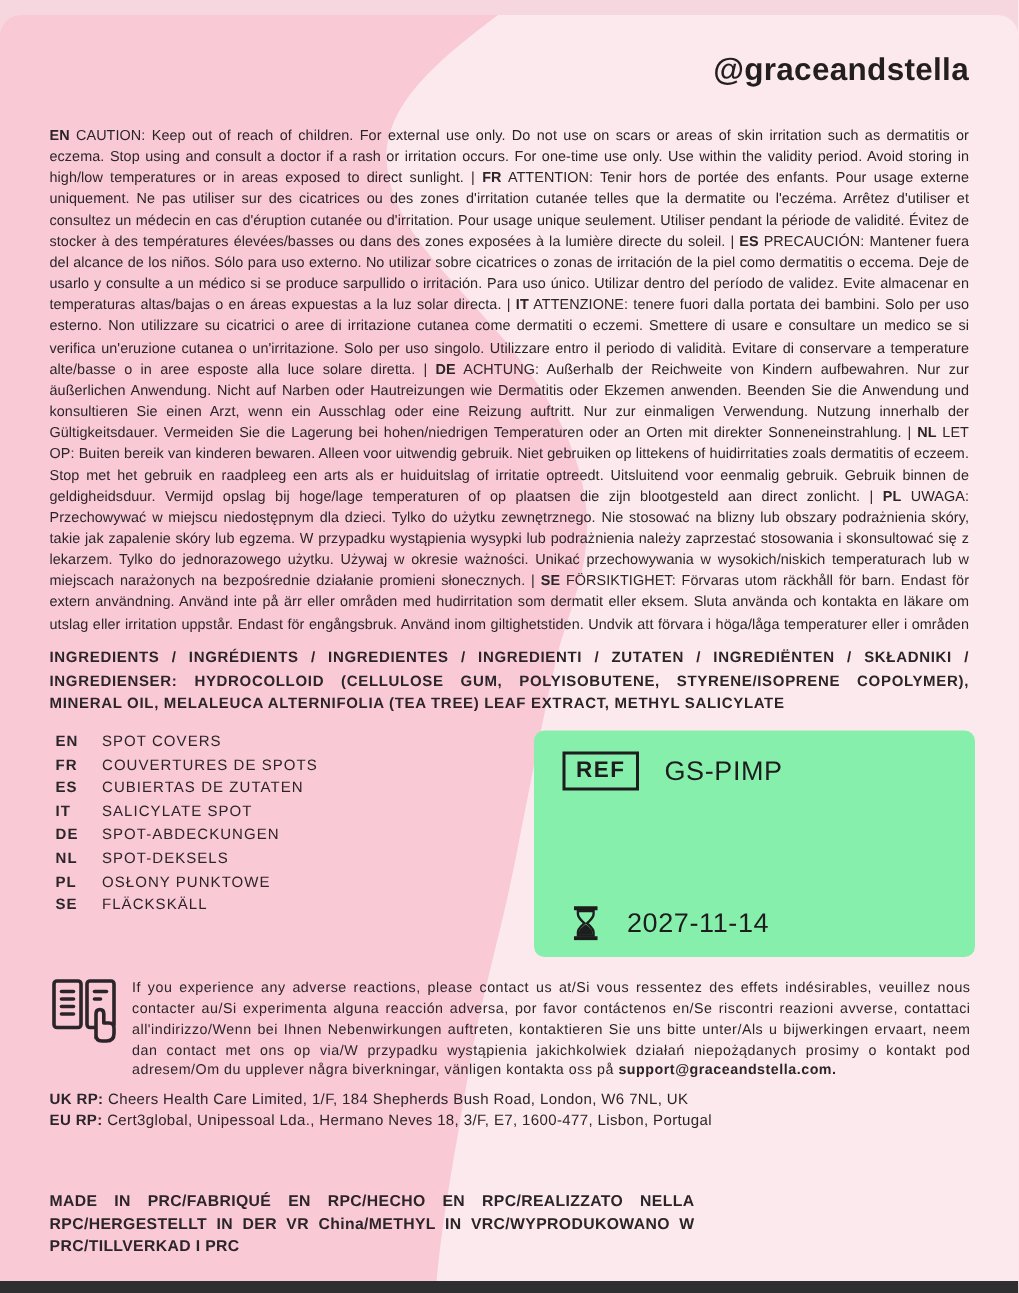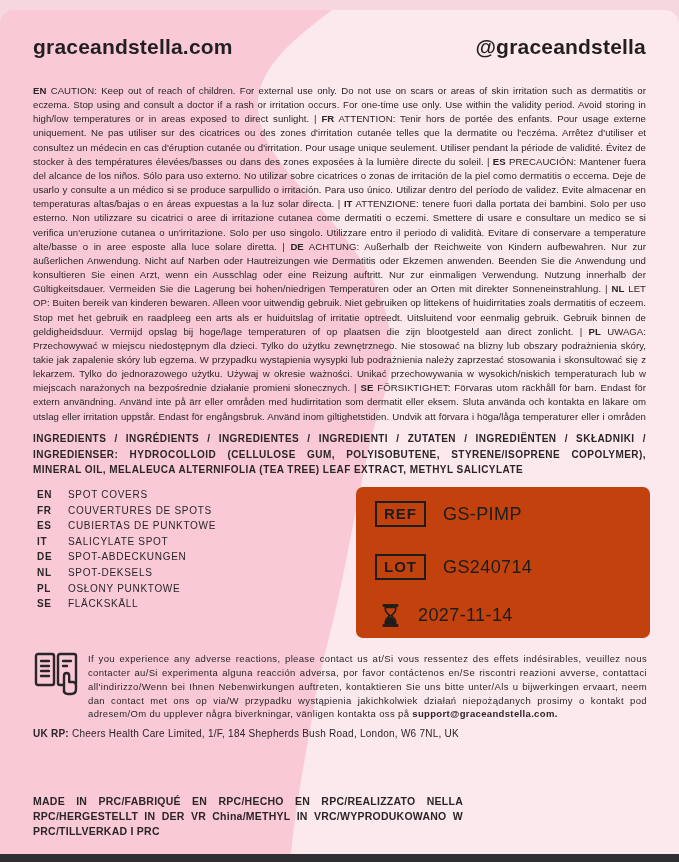--- a/index.html
+++ b/index.html
@@ -24,21 +24,21 @@
   }
   .ingredients{
     left:33px;top:431px;width:613px;height:50px;overflow:hidden;
     font-size:10px;line-height:15.5px;text-align:justify;letter-spacing:0.45px;font-weight:600;
   }
   .lang-list{left:37px;top:489px;width:300px;}
   .lang-row{display:flex;height:15.6px;font-size:10px;letter-spacing:0.7px;}
   .lang-code{width:31px;font-weight:bold;flex:0 0 31px;}
   .info-box{
     left:356px;top:487px;width:294px;height:151px;
-    background:#c2410c;border-radius:7px;
+    background:#86efac;border-radius:7px;
   }
   .info-row{position:absolute;left:19px;display:flex;align-items:center;}
   .row-ref{top:14px;}
   .row-lot{top:67px;}
   .row-exp{top:117px;left:26px;}
   .tag{
     border:2.5px solid #1d1d1d;padding:1px 7px 2px 7px;
     font-weight:bold;font-size:15px;letter-spacing:1px;color:#1d1d1d;line-height:19px;
   }
   .val{margin-left:17px;font-size:18px;letter-spacing:0.4px;color:#1d1d1d;white-space:nowrap;text-align:center;}
@@ -71,39 +71,38 @@
                C 262 142, 298 172, 334 214
                C 366 252, 388 290, 391 331
                C 394 372, 377 401, 370 433
                C 359 483, 352 521, 344 561
                C 334 613, 321 653, 313 701
                C 305 749, 295 800, 291 844
                L 679 844 L 679 0 Z" fill="#fce9ed"></path>
     </svg>
   </div>
 
-  <div class="abs brand header-left">graceandstella.com</div>
   <div class="abs brand header-right">@graceandstella</div>
 
   <div class="abs caution"><b>EN</b> CAUTION: Keep out of reach of children. For external use only. Do not use on scars or areas of skin irritation such as dermatitis or eczema. Stop using and consult a doctor if a rash or irritation occurs. For one-time use only. Use within the validity period. Avoid storing in high/low temperatures or in areas exposed to direct sunlight. | <b>FR</b> ATTENTION: Tenir hors de portée des enfants. Pour usage externe uniquement. Ne pas utiliser sur des cicatrices ou des zones d'irritation cutanée telles que la dermatite ou l'eczéma. Arrêtez d'utiliser et consultez un médecin en cas d'éruption cutanée ou d'irritation. Pour usage unique seulement. Utiliser pendant la période de validité. Évitez de stocker à des températures élevées/basses ou dans des zones exposées à la lumière directe du soleil. | <b>ES</b> PRECAUCIÓN: Mantener fuera del alcance de los niños. Sólo para uso externo. No utilizar sobre cicatrices o zonas de irritación de la piel como dermatitis o eccema. Deje de usarlo y consulte a un médico si se produce sarpullido o irritación. Para uso único. Utilizar dentro del período de validez. Evite almacenar en temperaturas altas/bajas o en áreas expuestas a la luz solar directa. | <b>IT</b> ATTENZIONE: tenere fuori dalla portata dei bambini. Solo per uso esterno. Non utilizzare su cicatrici o aree di irritazione cutanea come dermatiti o eczemi. Smettere di usare e consultare un medico se si verifica un'eruzione cutanea o un'irritazione. Solo per uso singolo. Utilizzare entro il periodo di validità. Evitare di conservare a temperature alte/basse o in aree esposte alla luce solare diretta. | <b>DE</b> ACHTUNG: Außerhalb der Reichweite von Kindern aufbewahren. Nur zur äußerlichen Anwendung. Nicht auf Narben oder Hautreizungen wie Dermatitis oder Ekzemen anwenden. Beenden Sie die Anwendung und konsultieren Sie einen Arzt, wenn ein Ausschlag oder eine Reizung auftritt. Nur zur einmaligen Verwendung. Nutzung innerhalb der Gültigkeitsdauer. Vermeiden Sie die Lagerung bei hohen/niedrigen Temperaturen oder an Orten mit direkter Sonneneinstrahlung. | <b>NL</b> LET OP: Buiten bereik van kinderen bewaren. Alleen voor uitwendig gebruik. Niet gebruiken op littekens of huidirritaties zoals dermatitis of eczeem. Stop met het gebruik en raadpleeg een arts als er huiduitslag of irritatie optreedt. Uitsluitend voor eenmalig gebruik. Gebruik binnen de geldigheidsduur. Vermijd opslag bij hoge/lage temperaturen of op plaatsen die zijn blootgesteld aan direct zonlicht. | <b>PL</b> UWAGA: Przechowywać w miejscu niedostępnym dla dzieci. Tylko do użytku zewnętrznego. Nie stosować na blizny lub obszary podrażnienia skóry, takie jak zapalenie skóry lub egzema. W przypadku wystąpienia wysypki lub podrażnienia należy zaprzestać stosowania i skonsultować się z lekarzem. Tylko do jednorazowego użytku. Używaj w okresie ważności. Unikać przechowywania w wysokich/niskich temperaturach lub w miejscach narażonych na bezpośrednie działanie promieni słonecznych. | <b>SE</b> FÖRSIKTIGHET: Förvaras utom räckhåll för barn. Endast för extern användning. Använd inte på ärr eller områden med hudirritation som dermatit eller eksem. Sluta använda och kontakta en läkare om utslag eller irritation uppstår. Endast för engångsbruk. Använd inom giltighetstiden. Undvik att förvara i höga/låga temperaturer eller i områden som utsätts för direkt solljus. |</div>
 
   <div class="abs ingredients"><b>INGREDIENTS / INGRÉDIENTS / INGREDIENTES / INGREDIENTI / ZUTATEN / INGREDIËNTEN / SKŁADNIKI / INGREDIENSER:</b> HYDROCOLLOID (CELLULOSE GUM, POLYISOBUTENE, STYRENE/ISOPRENE COPOLYMER), MINERAL OIL, MELALEUCA ALTERNIFOLIA (TEA TREE) LEAF EXTRACT, METHYL SALICYLATE</div>
 
   <div class="abs lang-list">
       <div class="lang-row">
         <span class="lang-code">EN</span>
         <span class="lang-label">SPOT COVERS</span>
       </div>
       <div class="lang-row">
         <span class="lang-code">FR</span>
         <span class="lang-label">COUVERTURES DE SPOTS</span>
       </div>
       <div class="lang-row">
         <span class="lang-code">ES</span>
-        <span class="lang-label">CUBIERTAS DE PUNKTOWE</span>
+        <span class="lang-label">CUBIERTAS DE ZUTATEN</span>
       </div>
       <div class="lang-row">
         <span class="lang-code">IT</span>
         <span class="lang-label">SALICYLATE SPOT</span>
       </div>
       <div class="lang-row">
         <span class="lang-code">DE</span>
         <span class="lang-label">SPOT-ABDECKUNGEN</span>
       </div>
       <div class="lang-row">
@@ -117,24 +116,20 @@
       <div class="lang-row">
         <span class="lang-code">SE</span>
         <span class="lang-label">FLÄCKSKÄLL</span>
       </div>
     </div>
 
   <div class="abs info-box">
     <div class="info-row row-ref">
       <span class="tag">REF</span>
       <span class="val">GS-PIMP</span>
-    </div>
-    <div class="info-row row-lot">
-      <span class="tag">LOT</span>
-      <span class="val">GS240714</span>
     </div>
     <div class="info-row row-exp">
       <svg width="17" height="23" viewBox="0 0 16 22" aria-hidden="true">
         <line x1="0.5" y1="1.4" x2="15.5" y2="1.4" stroke="#1d1d1d" stroke-width="2.6"></line>
         <line x1="0.5" y1="20.6" x2="15.5" y2="20.6" stroke="#1d1d1d" stroke-width="2.6"></line>
         <path d="M3 3.2 H13 V5 C13 7.4 11.1 8.9 9.8 10.1 L8.8 11 L9.8 11.9 C11.1 13.1 13 14.6 13 17 V18.8 H3 V17 C3 14.6 4.9 13.1 6.2 11.9 L7.2 11 L6.2 10.1 C4.9 8.9 3 7.4 3 5 Z" fill="none" stroke="#1d1d1d" stroke-width="1.5"></path>
         <path d="M3.6 18.4 H12.4 V17 C12.4 15.2 10.6 13.8 9.2 12.6 L8 11.6 L6.8 12.6 C5.4 13.8 3.6 15.2 3.6 17 Z" fill="#1d1d1d"></path>
       </svg>
       <span class="val exp-val">2027-11-14</span>
     </div>
@@ -151,18 +146,19 @@
       <line x1="30" y1="11" x2="38" y2="11"></line>
       <line x1="30" y1="16" x2="34" y2="16"></line>
     </g>
     <path d="M31 42 V26 q0-3 2.6-3 q2.6 0 2.6 3 v6 h3.4 q3.4 0 3.4 3.4 v3.6 q0 5-5 5 h-3 q-4 0-4-4 z" fill="#f9cad6" stroke="#2b2529" stroke-width="2.4" stroke-linejoin="round"></path>
   </svg>
 
   <div class="abs adverse">If you experience any adverse reactions, please contact us at/Si vous ressentez des effets indésirables, veuillez nous contacter au/Si experimenta alguna reacción adversa, por favor contáctenos en/Se riscontri reazioni avverse, contattaci all'indirizzo/Wenn bei Ihnen Nebenwirkungen auftreten, kontaktieren Sie uns bitte unter/Als u bijwerkingen ervaart, neem dan contact met ons op via/W przypadku wystąpienia jakichkolwiek działań niepożądanych prosimy o kontakt pod adresem/Om du upplever några biverkningar, vänligen kontakta oss på <b>support@graceandstella.com.</b></div>
 
   <div class="abs manufactured">
     <p><b>UK RP:</b> Cheers Health Care Limited, 1/F, 184 Shepherds Bush Road, London, W6 7NL, UK</p>
+    <p><b>EU RP:</b> Cert3global, Unipessoal Lda., Hermano Neves 18, 3/F, E7, 1600-477, Lisbon, Portugal</p>
   </div>
 
   <div class="abs madein">MADE IN PRC/FABRIQUÉ EN RPC/HECHO EN RPC/REALIZZATO NELLA RPC/HERGESTELLT IN DER VR China/METHYL IN VRC/WYPRODUKOWANO W PRC/TILLVERKAD I PRC</div>
 
   <div class="bottom-bar"></div>
 </div>
 
 </body></html>

